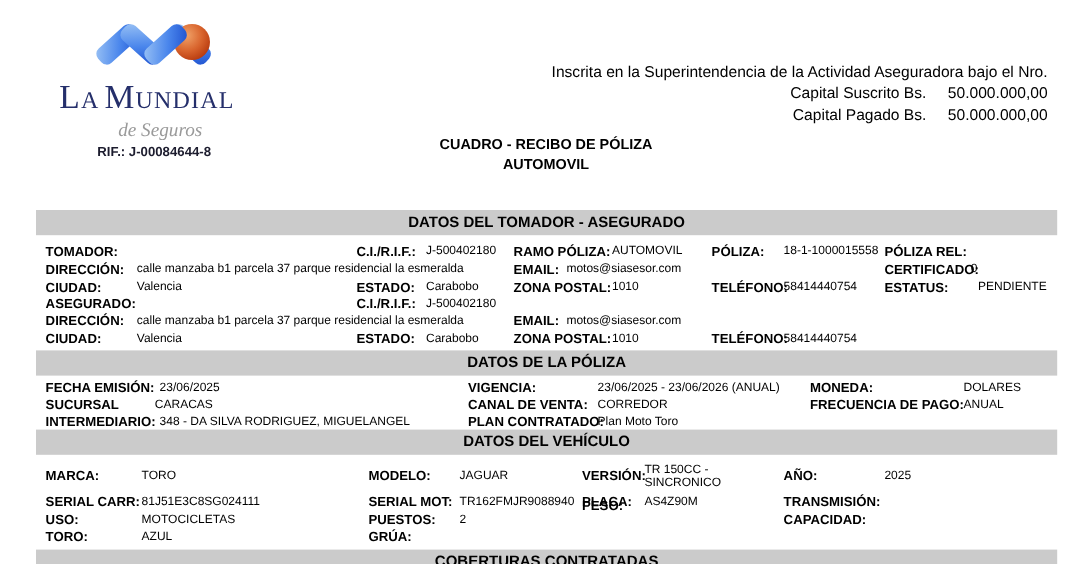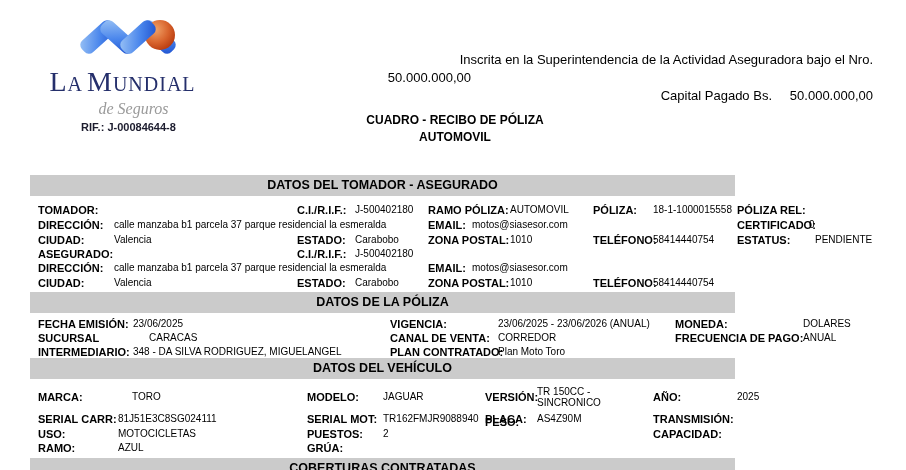--- a/index.html
+++ b/index.html
@@ -7,21 +7,21 @@
     width:906px;height:470px;position:relative;overflow:hidden;
     background:#ffffff;color:#000;
     font-family:"Liberation Sans", sans-serif;
   }
   .abs{position:absolute;white-space:nowrap;}
   .lbl{font-weight:bold;font-size:11px;}
   .val{font-size:10px;}
   .wrapval{white-space:normal;line-height:11px;}
   
   .bar{
-    position:absolute;left:30px;width:705px;height:21px;
+    position:absolute;left:30px;width:851px;height:21px;
     background:var(--bar-bg,#cbcbcb);
     text-align:center;font-weight:bold;font-size:12.5px;line-height:21px;
   }
   
   .hrow{
     position:absolute;left:370px;width:503px;display:flex;
     font-size:13px;line-height:15px;
   }
   .hrow .hlbl{flex:1;text-align:right;}
   .hrow .hval{width:101px;text-align:right;}
@@ -75,20 +75,21 @@
   </div>
   <div class="brand"><span class="bigcap">L</span><span>A</span><span class="gap"></span><span class="bigcap">M</span><span>UNDIAL</span></div>
   <div class="brand-sub">de Seguros</div>
   <div class="brand-rif">RIF.: J-00084644-8</div>
 </div>
 
 <div class="hrow" style="top:52px;">
   <span class="hlbl">Inscrita en la Superintendencia de la Actividad Aseguradora bajo el Nro.</span>
 </div>
 <div class="hrow" style="top:70px;">
+  <span class="hlbl">Capital Suscrito Bs.</span>
   <span class="hval">50.000.000,00</span>
 </div>
 <div class="hrow" style="top:88px;">
   <span class="hlbl">Capital Pagado Bs.</span>
   <span class="hval">50.000.000,00</span>
 </div>
 
 <div class="doc-title">
   <div>CUADRO - RECIBO DE PÓLIZA</div>
   <div>AUTOMOVIL</div>
@@ -144,35 +145,35 @@
 <div class="bar" style="top:292px;">DATOS DE LA PÓLIZA</div>
 
 <span class="abs lbl" style="left:38px;top:318px;">FECHA EMISIÓN:</span>
 <span class="abs val" style="left:133px;top:318px;">23/06/2025</span>
 <span class="abs lbl" style="left:390px;top:318px;">VIGENCIA:</span>
 <span class="abs val" style="left:498px;top:318px;">23/06/2025 - 23/06/2026 (ANUAL)</span>
 <span class="abs lbl" style="left:675px;top:318px;">MONEDA:</span>
 <span class="abs val" style="left:803px;top:318px;">DOLARES</span>
 
 <span class="abs lbl" style="left:38px;top:332px;">SUCURSAL</span>
-<span class="abs val" style="left:149px;top:332px;">CARACAS</span>
+<span class="abs val" style="left:129px;top:332px;">CARACAS</span>
 <span class="abs lbl" style="left:390px;top:332px;">CANAL DE VENTA:</span>
 <span class="abs val" style="left:498px;top:332px;">CORREDOR</span>
 <span class="abs lbl" style="left:675px;top:332px;">FRECUENCIA DE PAGO:</span>
 <span class="abs val" style="left:803px;top:332px;">ANUAL</span>
 
 <span class="abs lbl" style="left:38px;top:346px;">INTERMEDIARIO:</span>
 <span class="abs val" style="left:133px;top:346px;">348 - DA SILVA RODRIGUEZ, MIGUELANGEL</span>
 <span class="abs lbl" style="left:390px;top:346px;">PLAN CONTRATADO:</span>
 <span class="abs val" style="left:498px;top:346px;">Plan Moto Toro</span>
 
 <div class="bar" style="top:358px;">DATOS DEL VEHÍCULO</div>
 
 <span class="abs lbl" style="left:38px;top:391px;">MARCA:</span>
-<span class="abs val" style="left:132px;top:391px;">TORO</span>
+<span class="abs val" style="left:118px;top:391px;">TORO</span>
 <span class="abs lbl" style="left:307px;top:391px;">MODELO:</span>
 <span class="abs val" style="left:383px;top:391px;">JAGUAR</span>
 <span class="abs lbl" style="left:485px;top:391px;">VERSIÓN:</span>
 <span class="abs val wrapval" style="left:537px;top:386px;width:82px;">TR 150CC - SINCRONICO</span>
 <span class="abs lbl" style="left:653px;top:391px;">AÑO:</span>
 <span class="abs val" style="left:737px;top:391px;">2025</span>
 
 <span class="abs lbl" style="left:38px;top:413px;">SERIAL CARR:</span>
 <span class="abs val" style="left:118px;top:413px;">81J51E3C8SG024111</span>
 <span class="abs lbl" style="left:307px;top:413px;">SERIAL MOT:</span>
@@ -181,17 +182,17 @@
 <span class="abs val" style="left:537px;top:413px;">AS4Z90M</span>
 <span class="abs lbl" style="left:653px;top:413px;">TRANSMISIÓN:</span>
 
 <span class="abs lbl" style="left:38px;top:428px;">USO:</span>
 <span class="abs val" style="left:118px;top:428px;">MOTOCICLETAS</span>
 <span class="abs lbl" style="left:307px;top:428px;">PUESTOS:</span>
 <span class="abs val" style="left:383px;top:428px;">2</span>
 <span class="abs lbl" style="left:485px;top:416px;text-align:center;">PESO:</span>
 <span class="abs lbl" style="left:653px;top:428px;">CAPACIDAD:</span>
 
-<span class="abs lbl" style="left:38px;top:442px;">RAMO:</span>
+<span class="abs lbl" style="left:38px;top:442px;">TORO:</span>
 <span class="abs val" style="left:118px;top:442px;">AZUL</span>
 <span class="abs lbl" style="left:307px;top:442px;">GRÚA:</span>
 
 <div class="bar" style="top:458px;">COBERTURAS CONTRATADAS</div>
 
 </body></html>

